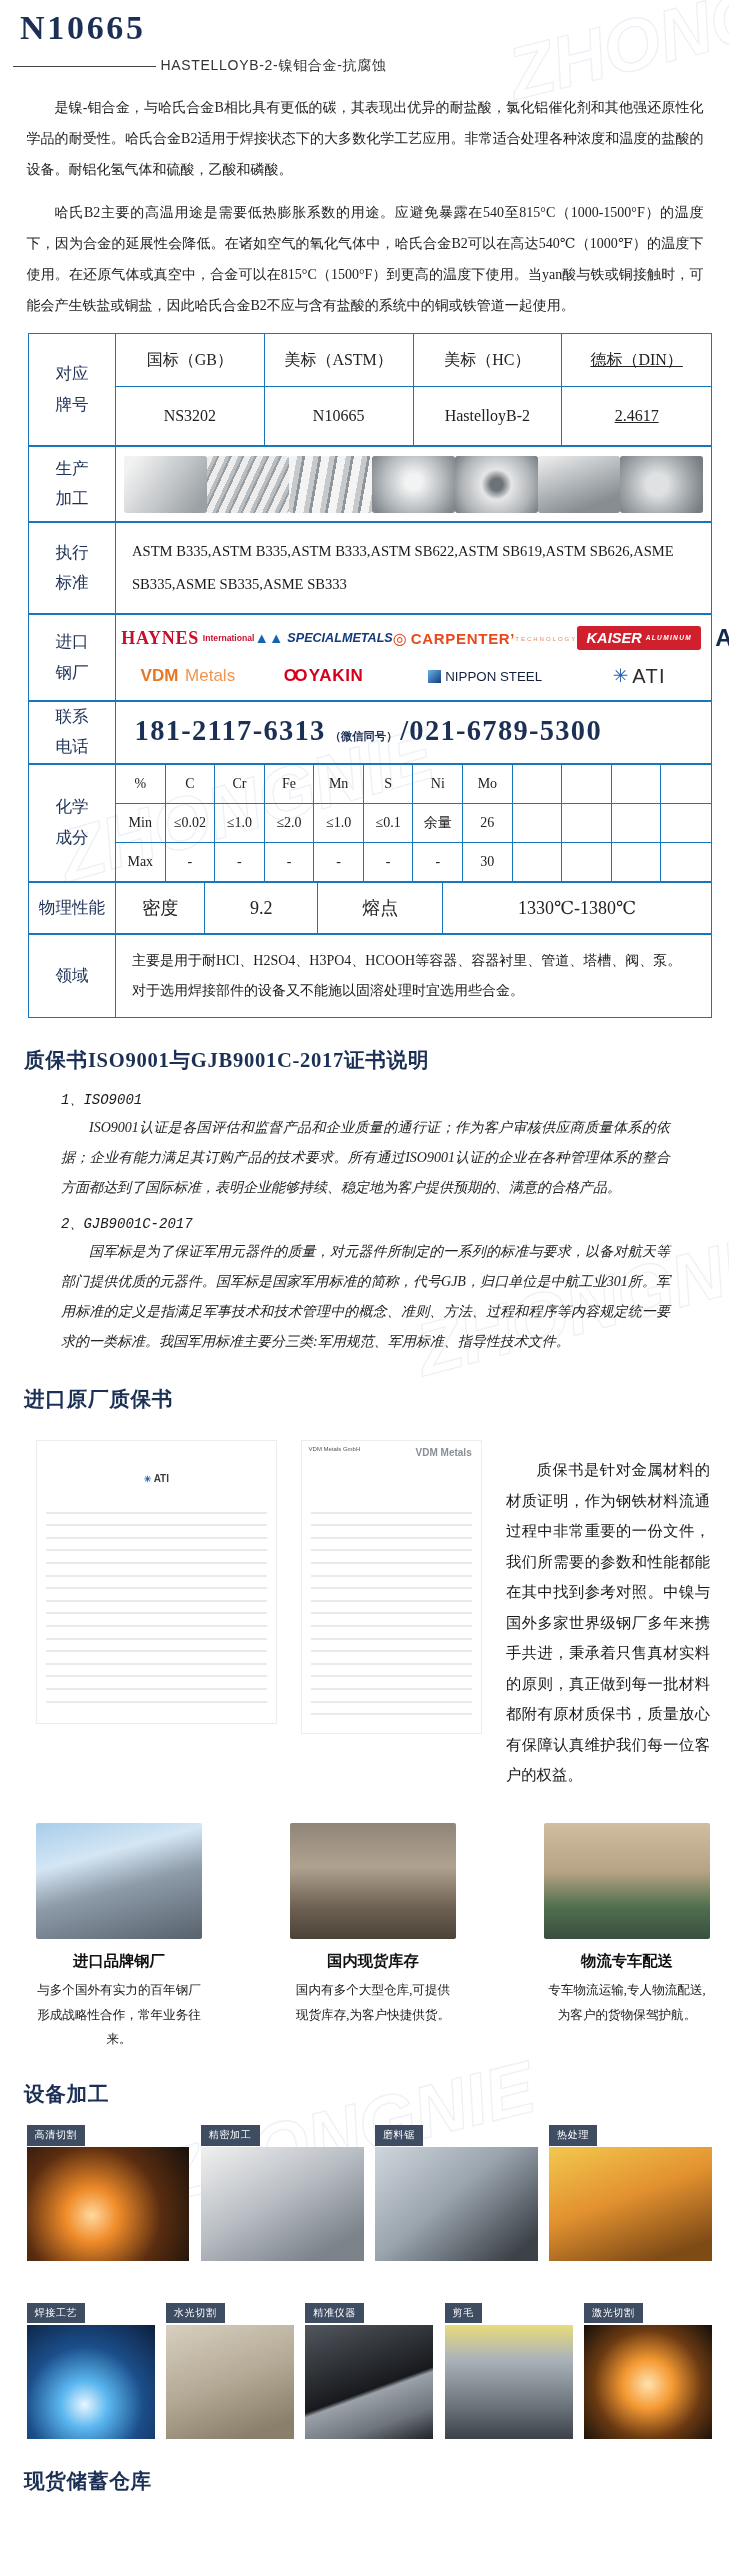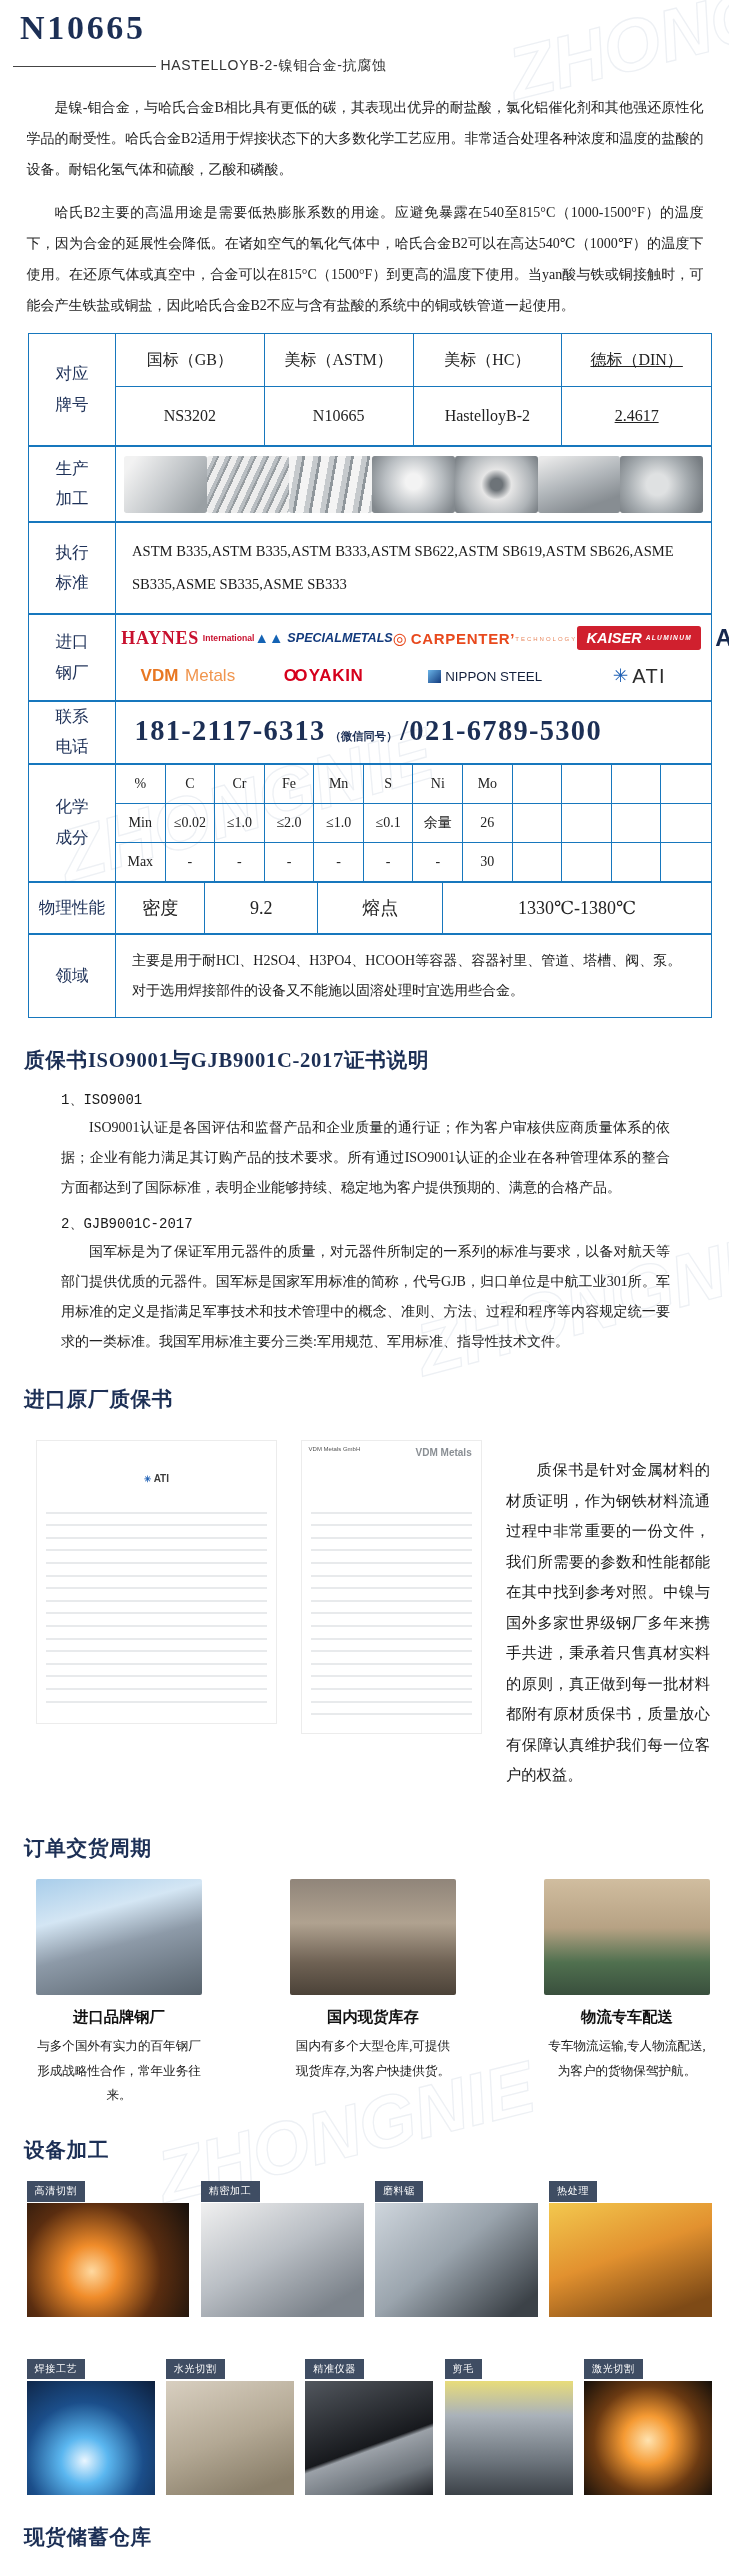--- a/index.html
+++ b/index.html
@@ -83,21 +83,21 @@
   .grid12 .cell.hb{border-bottom:1.3px solid #1777bd;}
 
   .phys-grid{display:grid;grid-template-columns:15% 19% 21% 45%;}
   .phys-grid .cell{border-right:1.3px solid #1777bd;height:50px;font-size:18px;}
   .phys-grid .cell:last-child{border-right:none;}
 
   .field-text{padding:10.6px 16px;font-size:14px;line-height:30.5px;color:#1a1a1a;}
 
   
   .sec-h{font-size:20.6px;font-weight:bold;color:#1c2f55;margin:28px 0 0 24px;letter-spacing:0.7px;}
-  .cert-exp{margin:17px 60px 0 61px;}
+  .cert-exp{margin:17px 60px 0 61px;font-style:italic;}
   .cert-item-title{font-size:14px;color:#1a1a1a;margin:12px 0 4px 0;font-family:"Liberation Mono","DejaVu Sans Mono",monospace;}
   .cert-item-text{font-size:14px;line-height:30px;text-indent:2em;text-align:justify;margin:0 0 6.6px 0;}
 
   .warranty{display:flex;margin:26.5px 20px 0 36px;gap:24px;}
   .cert-doc{background:#fff;border:0.7px solid #ececec;position:relative;}
   .cert1{width:239px;height:282px;}
   .cert2{width:179px;height:292px;}
   .cert-brand{position:absolute;top:32px;left:0;right:0;text-align:center;font-size:10px;color:#3c3c3c;
               font-family:"Liberation Sans",sans-serif;font-weight:bold;}
   .cert2 .cert-brand{text-align:right;padding-right:9.3px;color:#8a8f94;top:6.6px;}
@@ -350,21 +350,20 @@
       <div class="cert-doc cert2">
         <div class="cert-head">VDM Metals GmbH</div>
         <div class="cert-brand">VDM Metals</div>
         <div class="cert-lines"></div>
       </div>
       <p class="warranty-text">质保书是针对金属材料的材质证明，作为钢铁材料流通过程中非常重要的一份文件，我们所需要的参数和性能都能在其中找到参考对照。中镍与国外多家世界级钢厂多年来携手共进，秉承着只售真材实料的原则，真正做到每一批材料都附有原材质保书，质量放心有保障认真维护我们每一位客户的权益。</p>
     </div>
   </div>
 
   <div>
-    <div class="sec-h">订单交货周期</div>
     <div class="cards">
       <div class="card">
         <div class="card-img d1"></div>
         <div class="card-title">进口品牌钢厂</div>
         <div class="card-desc">与多个国外有实力的百年钢厂形成战略性合作，常年业务往来。</div>
       </div>
       <div class="card">
         <div class="card-img d3"></div>
         <div class="card-title">国内现货库存</div>
         <div class="card-desc">国内有多个大型仓库,可提供现货库存,为客户快捷供货。</div>

